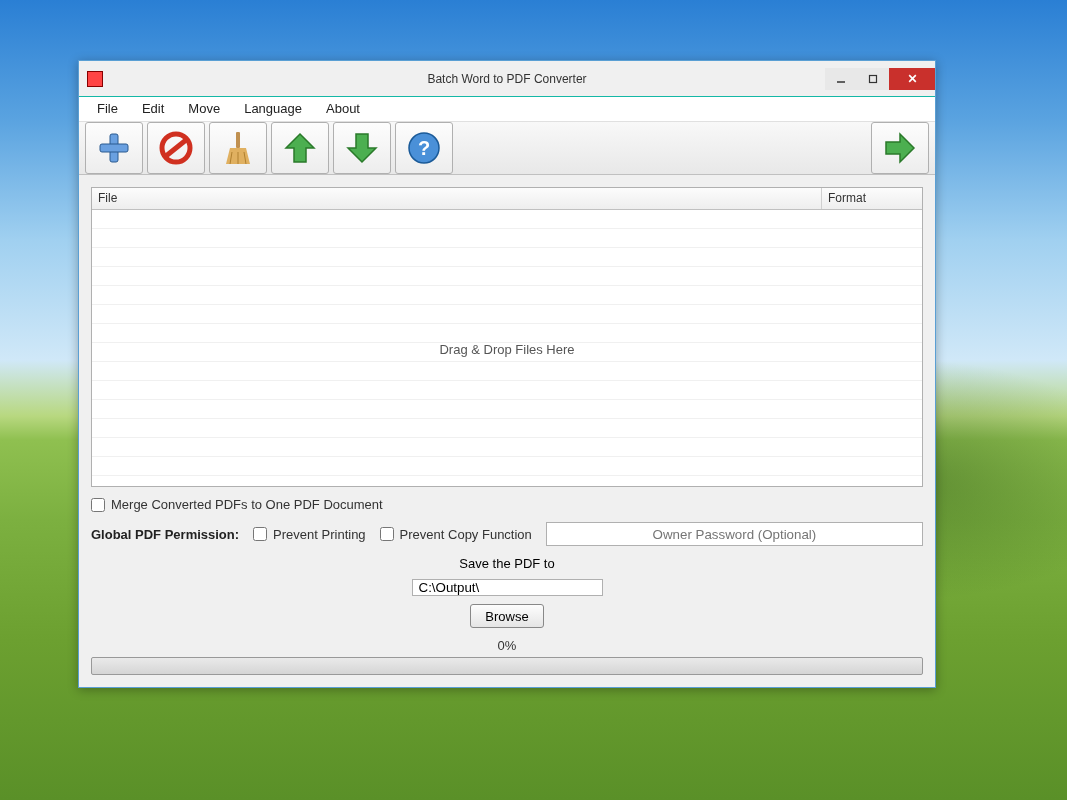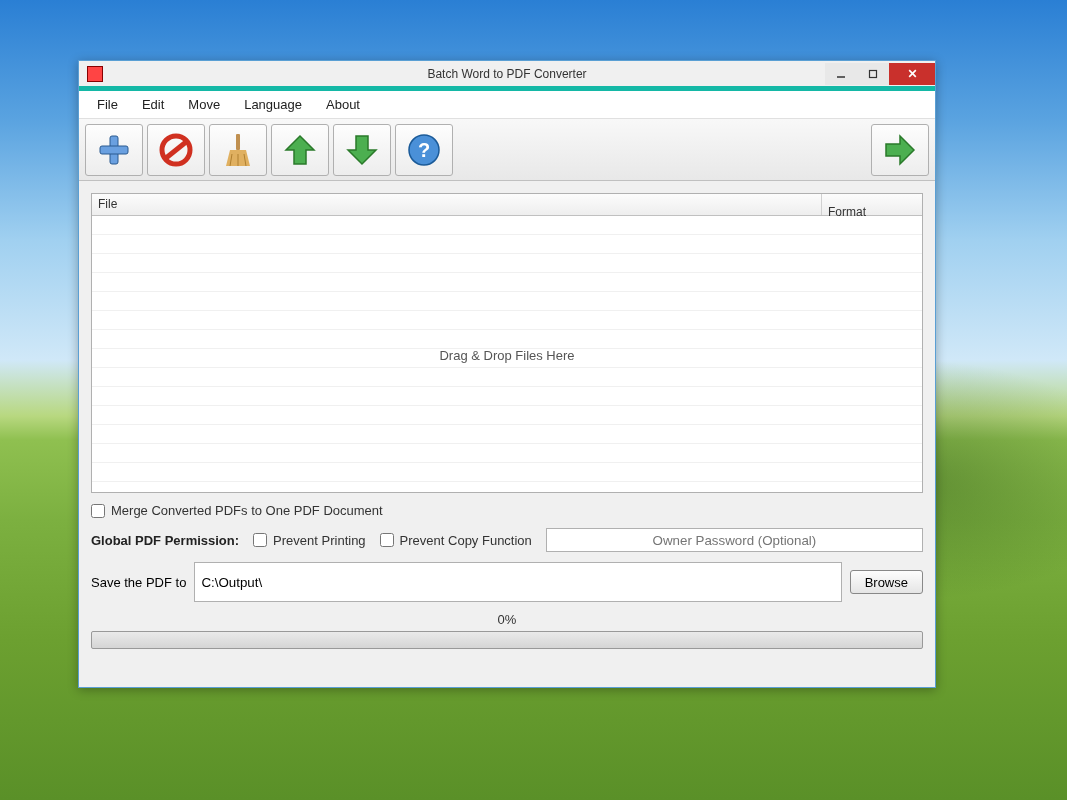--- a/index.html
+++ b/index.html
@@ -25,26 +25,26 @@
   top: 60px;
   width: 858px;
   height: 628px;
   background: #f0f0f0;
   border: 1px solid #5a9fd4;
   box-shadow: 0 2px 10px rgba(0,0,0,0.3);
   display: flex;
   flex-direction: column;
 }
 .titlebar {
-  height: 30px;
+  height: 42px;
   background: #f0f0f0;
   display: flex;
   align-items: center;
   position: relative;
-  border-bottom: 5px solid #14b8a6;
+  border-bottom: 1px solid #14b8a6;
 }
 .titlebar-icon {
   width: 16px; height: 16px;
   margin-left: 8px;
   background: #f44; border: 1px solid #800;
 }
 .titlebar-title {
   position: absolute;
   left: 0; right: 0;
   text-align: center;
@@ -119,21 +119,21 @@
 }
 .table-header {
   display: flex;
   background: linear-gradient(to bottom, #fcfcfc, #eeeeee);
   border-bottom: 1px solid #c0c0c0;
   height: 22px;
   font-size: 12px;
   color: #333;
 }
 .th-file { flex: 1; padding: 3px 6px; border-right: 1px solid #d0d0d0; }
-.th-format { width: 100px; padding: 3px 6px; margin-top: 8px; }
+.th-format { width: 100px; padding: 3px 6px; }
 .table-body {
   flex: 1;
   position: relative;
   background: repeating-linear-gradient(to bottom, #fff 0, #fff 18px, #f0f0f0 18px, #f0f0f0 19px);
 }
 .drop-hint {
   position: absolute;
   top: 48%; left: 0; right: 0;
   text-align: center;
   color: #555;
@@ -171,20 +171,21 @@
 .save-left {
   flex: 1;
   display: flex;
   flex-direction: column;
   gap: 10px;
 }
 .save-path-row {
   display: flex;
   align-items: center;
   gap: 8px;
+  flex-direction: column;
 }
 .save-path-row input[type="text"] {
   flex: 1;
   height: 40px;
   border: 1px solid #b0b0b0;
   padding: 0 6px;
   background: #fff;
 }
 .browse-btn {
   height: 24px;

